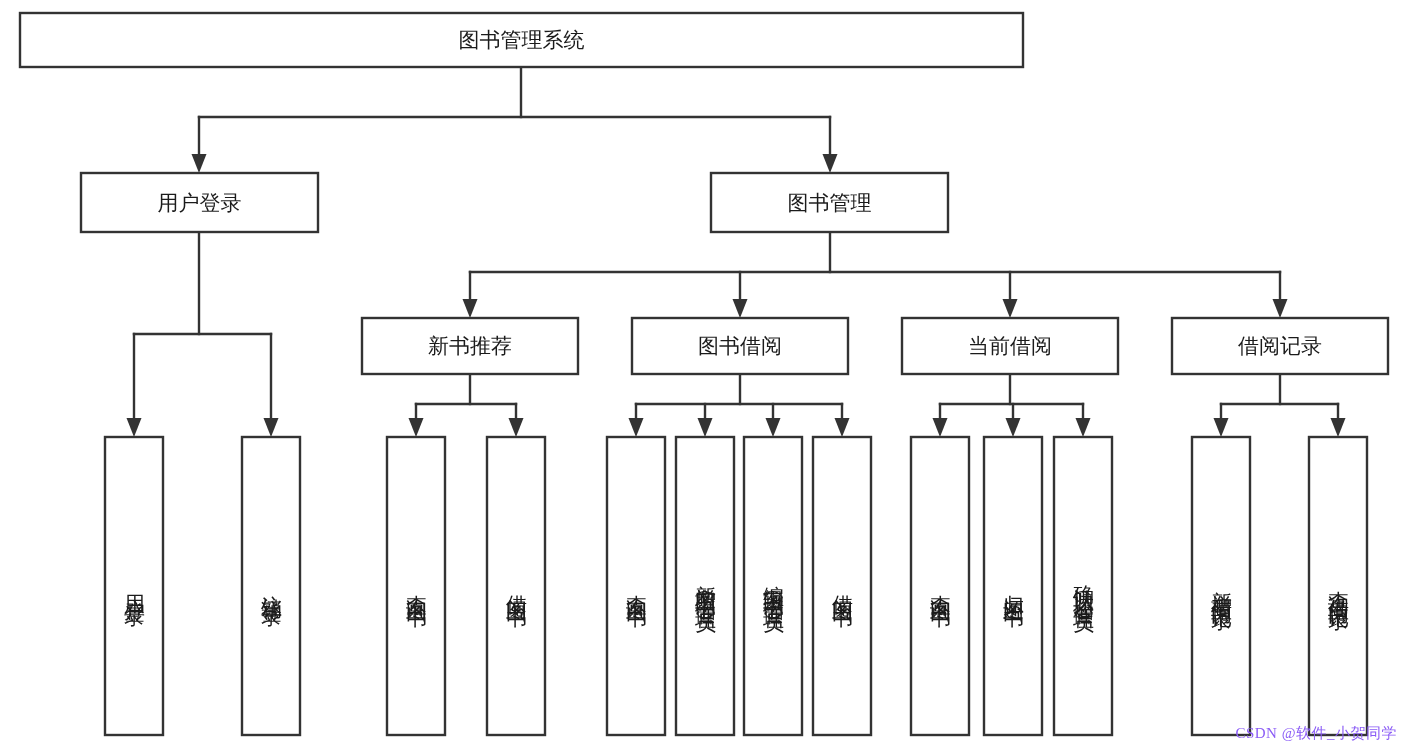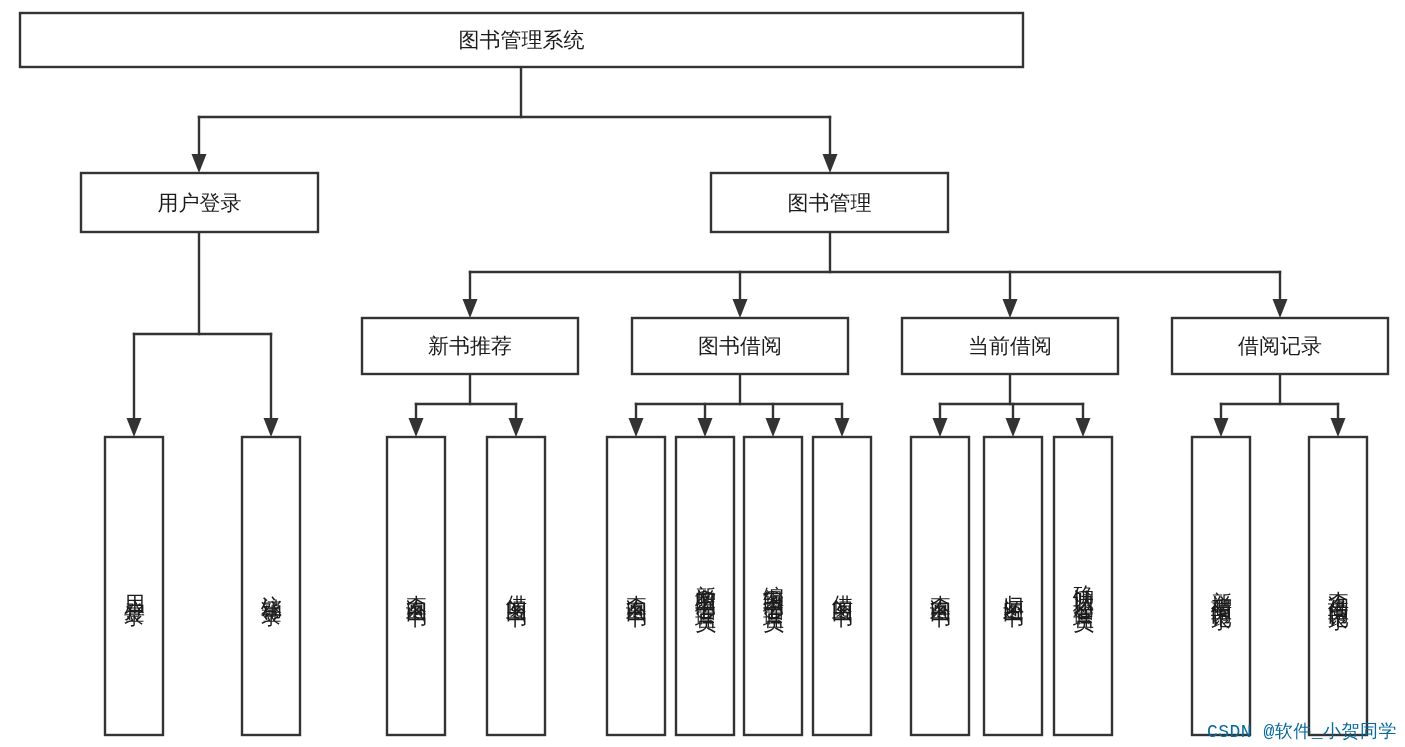--- a/index.html
+++ b/index.html
@@ -62,23 +62,23 @@
     font-size: 21px;
     line-height: 1;
     color: #1b1b1b;
     white-space: nowrap;
     pointer-events: none;
   }
   .watermark {
     position: absolute;
     right: 8px;
     bottom: 4px;
-    font-family: Liberation Mono, monospace;
-    font-size: 18px;
-    color: #0369a1;
+    font-family: Liberation Serif, serif;
+    font-size: 15px;
+    color: #8b5cf6;
     letter-spacing: 0.5px;
     white-space: nowrap;
   }
 </style>
 </head>
 <body>
 
 <div id="diagram-root">
 
   <svg id="flow" viewBox="0 0 1405 747" xmlns="http://www.w3.org/2000/svg">

